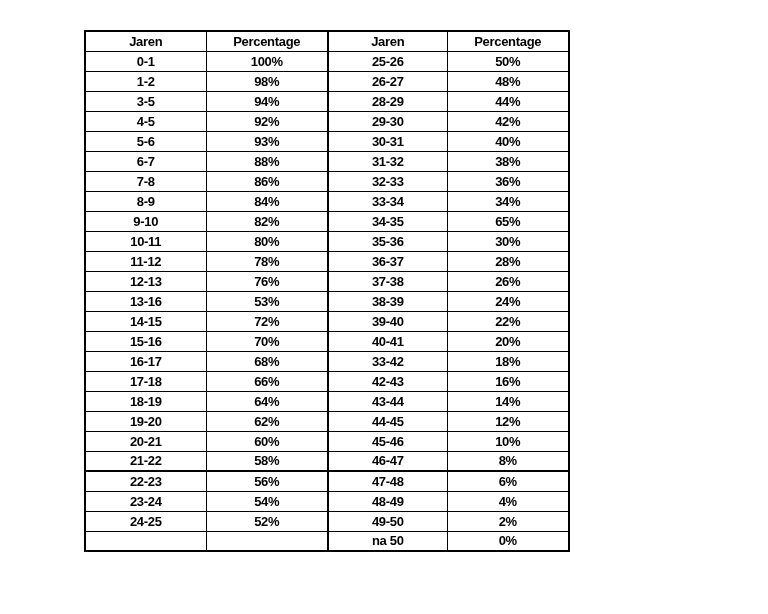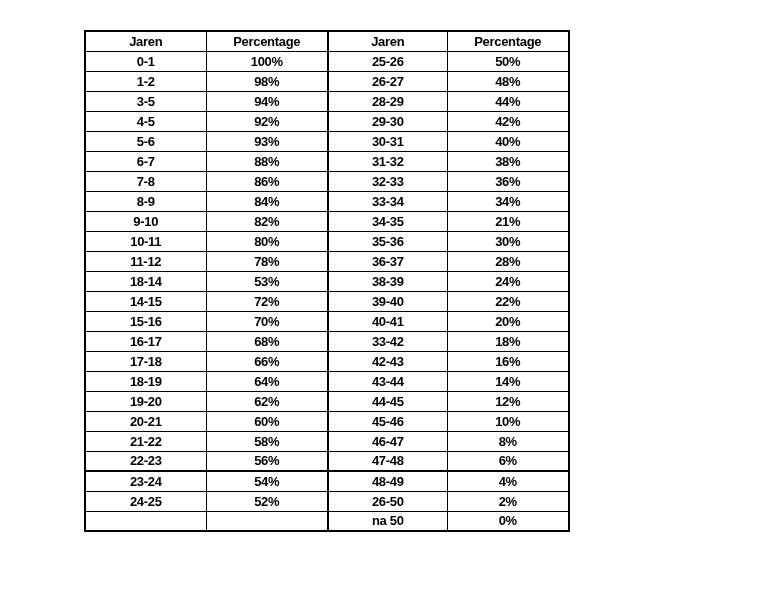--- a/index.html
+++ b/index.html
@@ -115,36 +115,42 @@
         <tr>
           <td>8-9</td>
           <td>84%</td>
           <td>33-34</td>
           <td>34%</td>
         </tr>
         <tr>
           <td>9-10</td>
           <td>82%</td>
           <td>34-35</td>
-          <td>21%</td>
+          <td>65%</td>
         </tr>
         <tr>
           <td>10-11</td>
           <td>80%</td>
           <td>35-36</td>
           <td>30%</td>
         </tr>
         <tr>
           <td>11-12</td>
           <td>78%</td>
           <td>36-37</td>
           <td>28%</td>
         </tr>
         <tr>
-          <td>18-14</td>
+          <td>12-13</td>
+          <td>76%</td>
+          <td>37-38</td>
+          <td>26%</td>
+        </tr>
+        <tr>
+          <td>13-16</td>
           <td>53%</td>
           <td>38-39</td>
           <td>24%</td>
         </tr>
         <tr>
           <td>14-15</td>
           <td>72%</td>
           <td>39-40</td>
           <td>22%</td>
         </tr>
@@ -198,21 +204,21 @@
         </tr>
         <tr>
           <td>23-24</td>
           <td>54%</td>
           <td>48-49</td>
           <td>4%</td>
         </tr>
         <tr>
           <td>24-25</td>
           <td>52%</td>
-          <td>26-50</td>
+          <td>49-50</td>
           <td>2%</td>
         </tr>
         <tr>
           <td></td>
           <td></td>
           <td>na 50</td>
           <td>0%</td>
         </tr>
       </tbody>
   </table>

